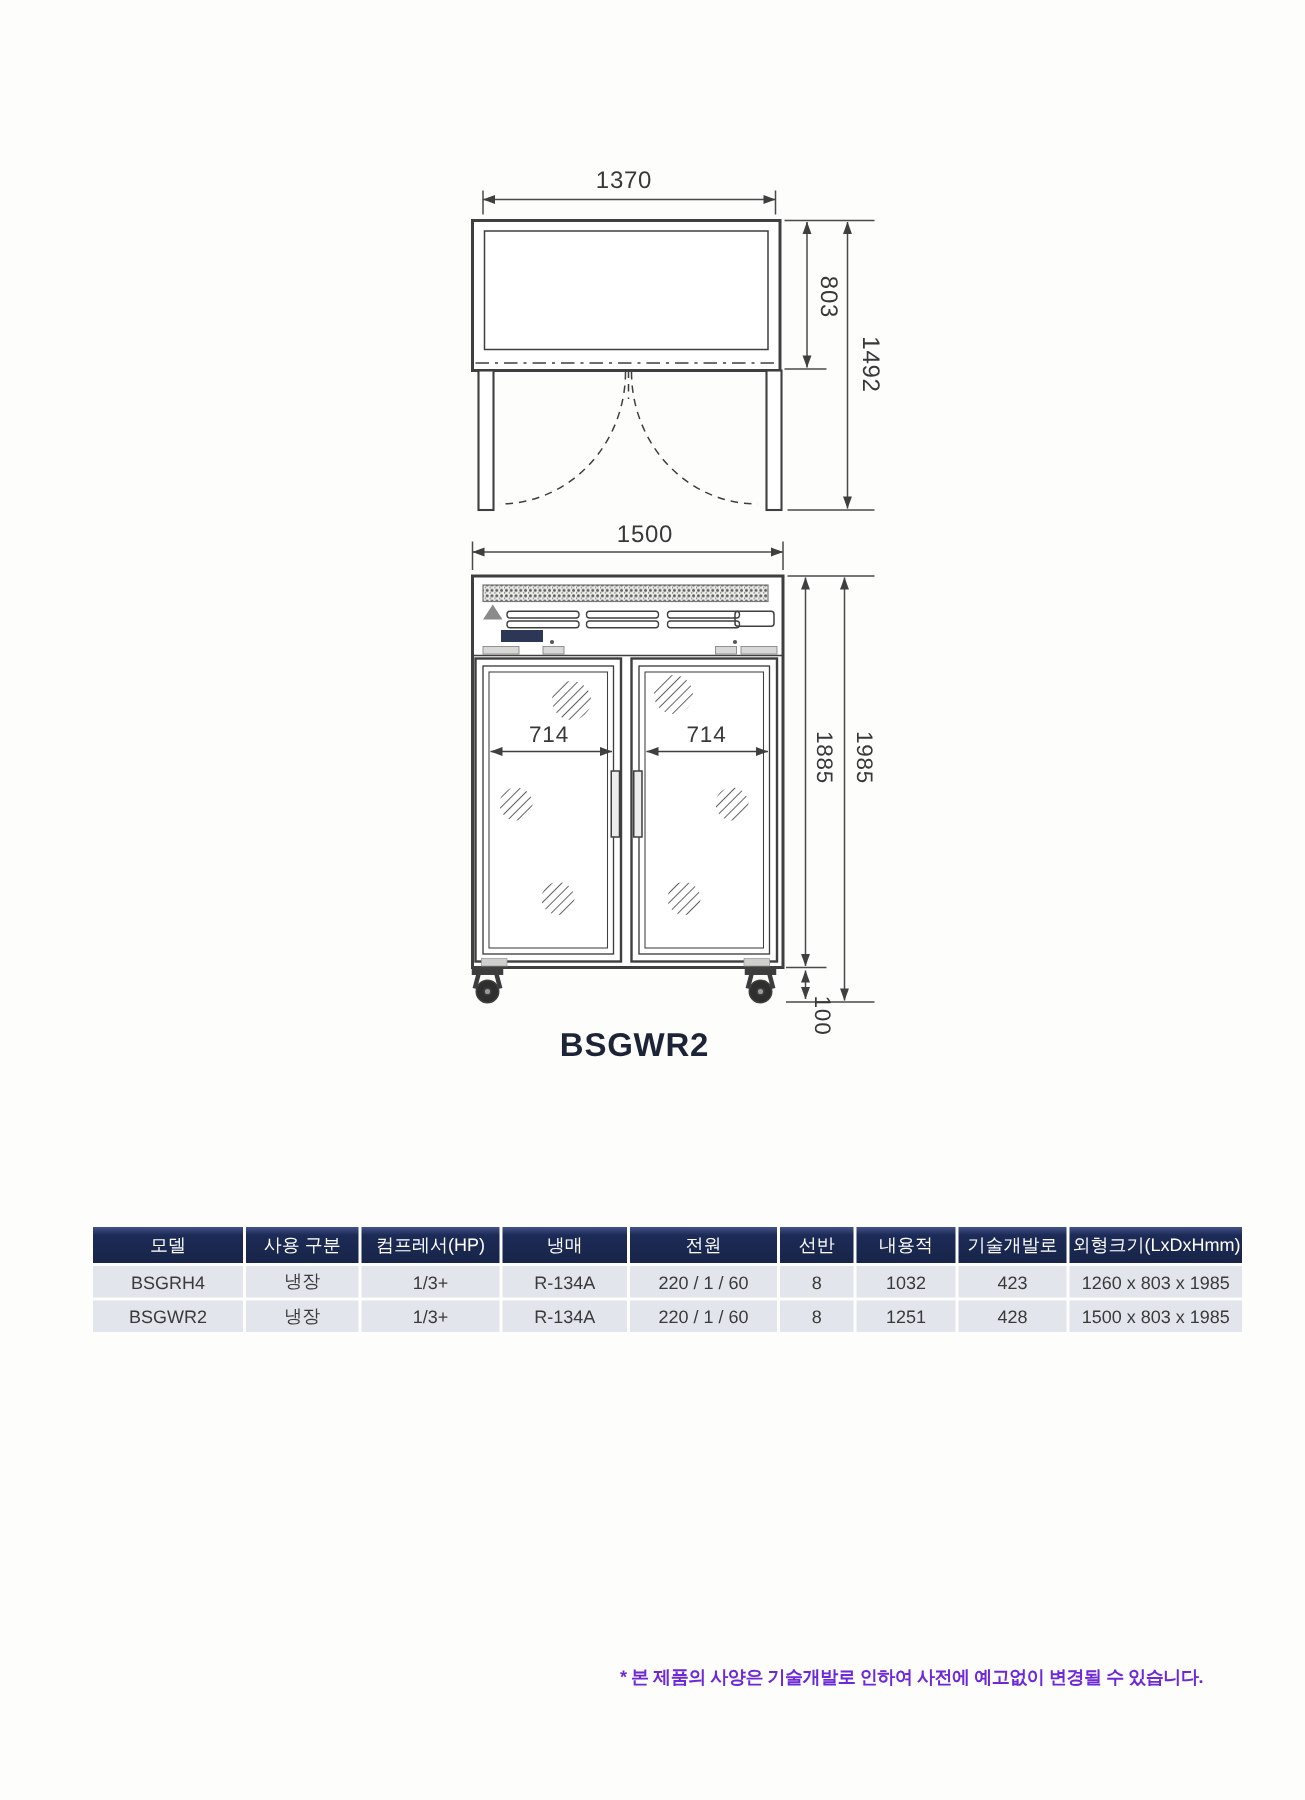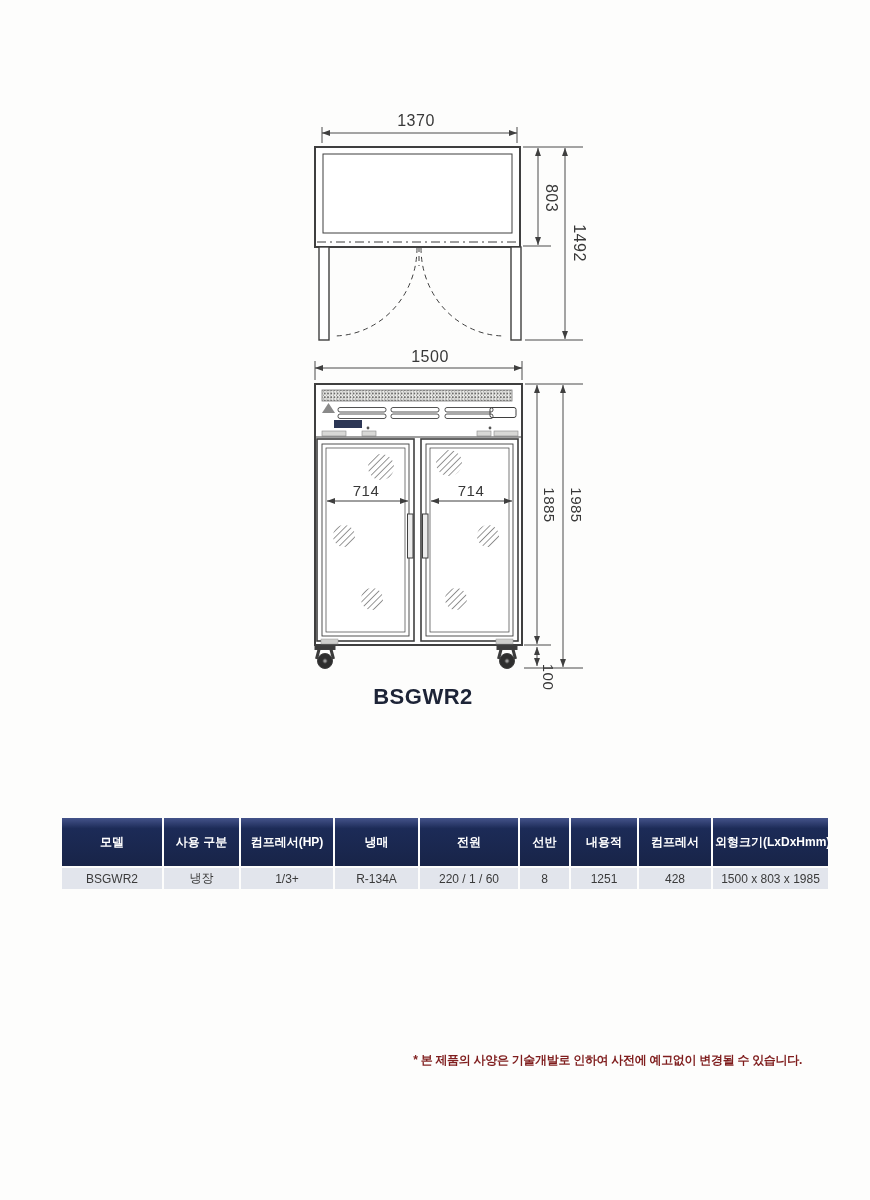--- a/index.html
+++ b/index.html
@@ -29,33 +29,33 @@
     letter-spacing:0.5px;
   }
   table.spec{
     position:absolute;left:60px;top:816px;width:752px;
     border-collapse:separate;border-spacing:2px;
     table-layout:fixed;background:#fdfdfc;
   }
   table.spec th{
     background:#1c2b57;
     background:linear-gradient(180deg,#44538a 0%,#1c2b57 22%,#182448 100%);
-    color:#ffffff;font-size:12px;font-weight:bold;
-    height:24px;padding:12px 2px;text-align:center;
+    color:#ffffff;font-size:12px;font-weight:normal;
+    height:24px;padding:0 2px;text-align:center;
     white-space:nowrap;overflow:hidden;
   }
   table.spec td{
     background:#e2e5ec;
     color:#3a3a3a;font-size:12px;
     height:21px;padding:0 2px;text-align:center;
     white-space:nowrap;overflow:hidden;
   }
   .footnote{
-    position:absolute;top:1052px;right:68px;
-    font-size:12px;color:#7f1d1d;font-weight:bold;
+    position:absolute;top:1110px;right:68px;
+    font-size:12px;color:#6d28d9;font-weight:bold;
     letter-spacing:-0.3px;
   }
 </style>
 </head>
 <body>
 
 <div class="page">
 
   <div class="diagram">
     <svg class="draw-svg" width="870" height="740" viewBox="0 0 870 740">
@@ -193,25 +193,36 @@
     </colgroup>
     <thead>
       <tr>
           <th>모델</th>
           <th>사용 구분</th>
           <th>컴프레서(HP)</th>
           <th>냉매</th>
           <th>전원</th>
           <th>선반</th>
           <th>내용적</th>
-          <th>컴프레서</th>
+          <th>기술개발로</th>
           <th>외형크기(LxDxHmm)</th>
         </tr>
     </thead>
     <tbody>
+        <tr>
+          <td>BSGRH4</td>
+          <td>냉장</td>
+          <td>1/3+</td>
+          <td>R-134A</td>
+          <td>220 / 1 / 60</td>
+          <td>8</td>
+          <td>1032</td>
+          <td>423</td>
+          <td>1260 x 803 x 1985</td>
+        </tr>
         <tr>
           <td>BSGWR2</td>
           <td>냉장</td>
           <td>1/3+</td>
           <td>R-134A</td>
           <td>220 / 1 / 60</td>
           <td>8</td>
           <td>1251</td>
           <td>428</td>
           <td>1500 x 803 x 1985</td>

